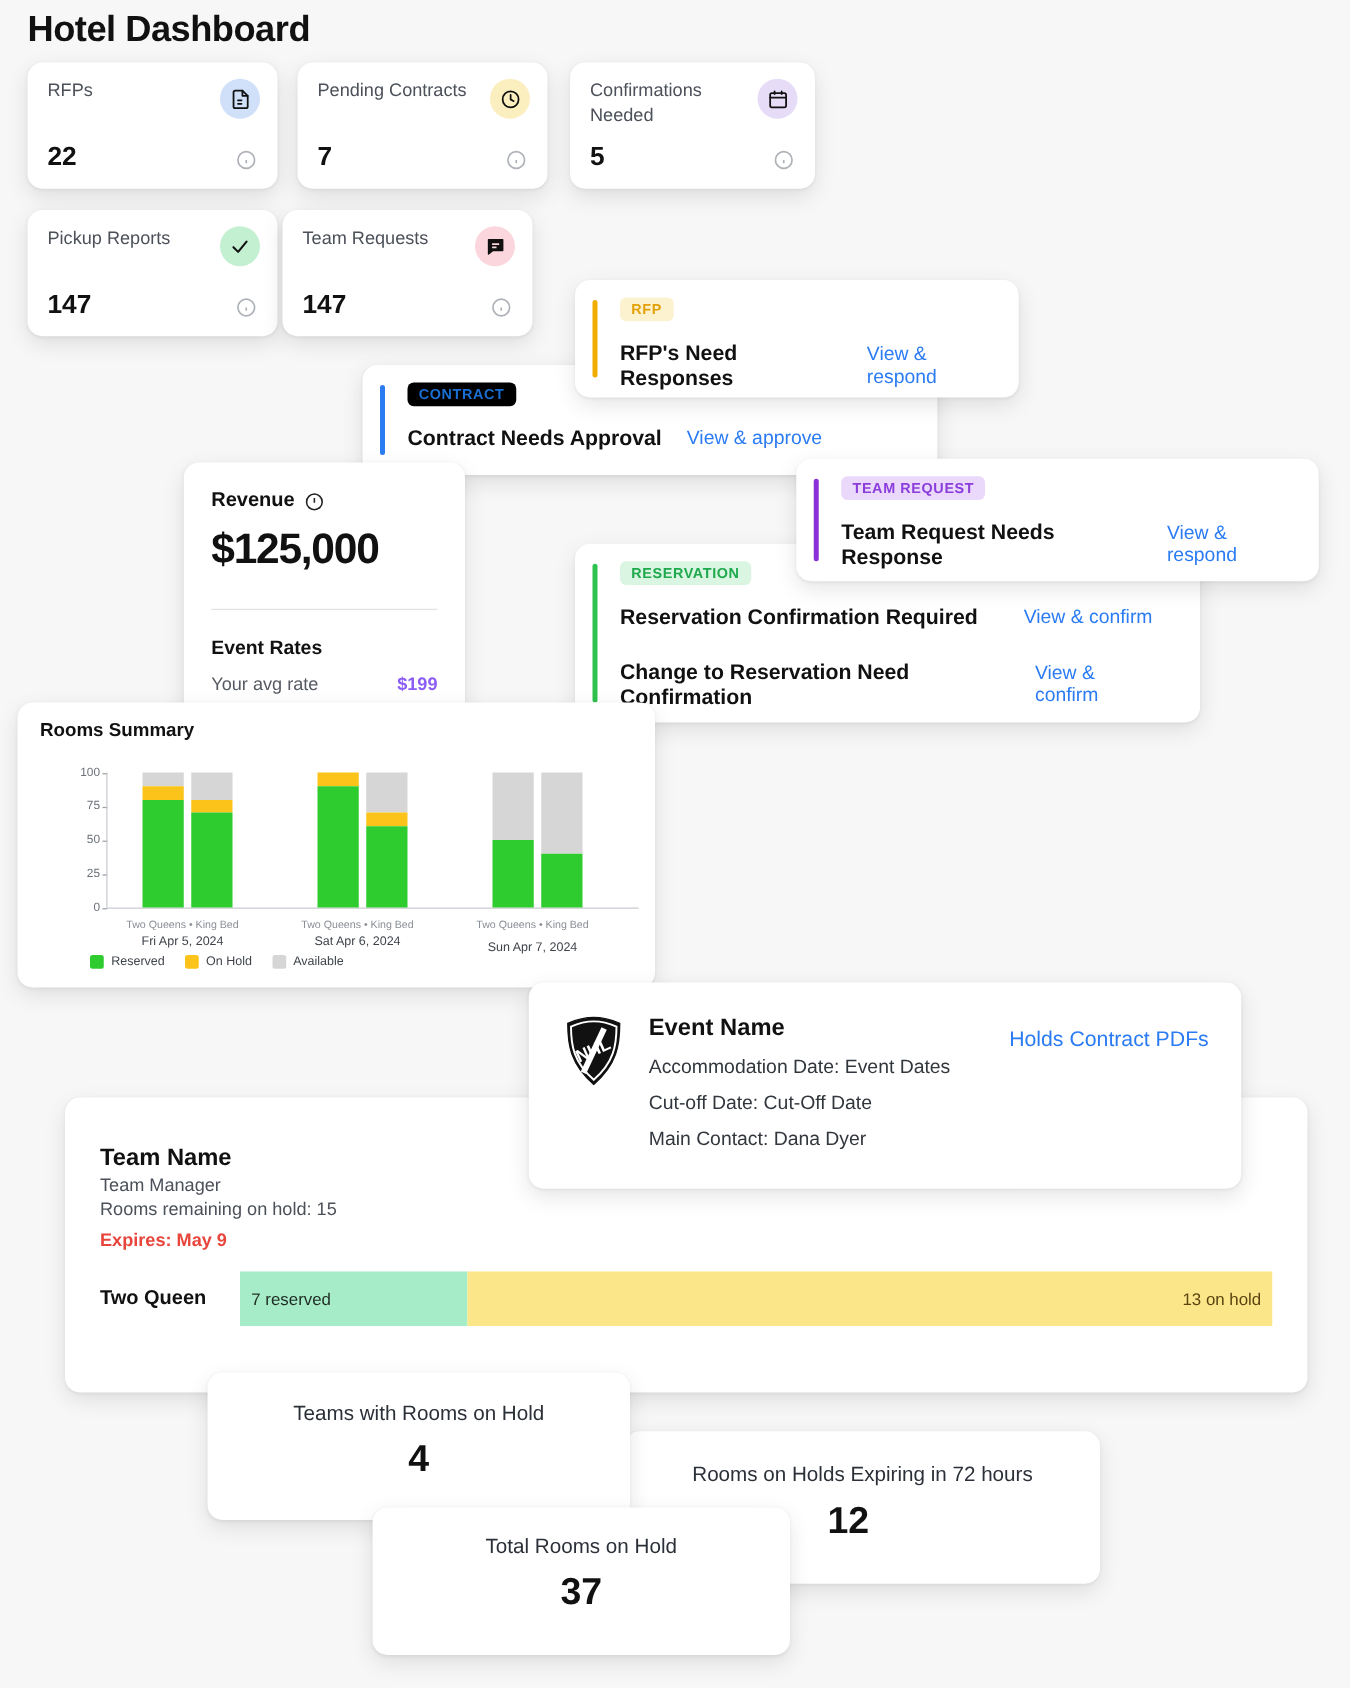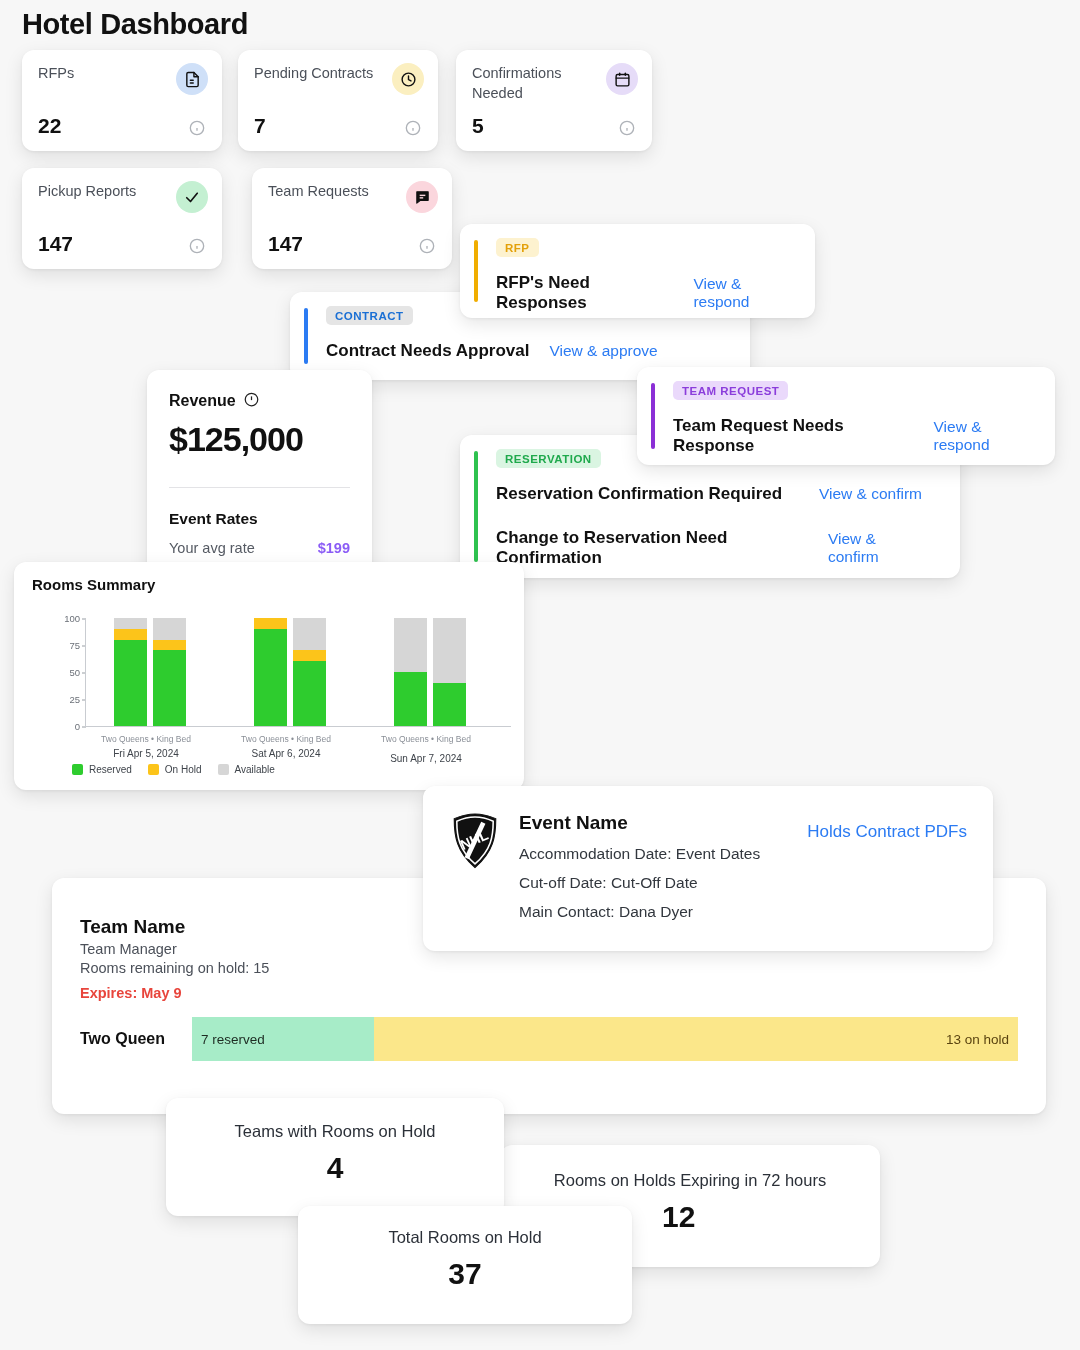--- a/index.html
+++ b/index.html
@@ -62,21 +62,21 @@
   }
   .notif-row {
     display: flex; align-items: center; gap: 20px;
   }
   .notif-text { font-size: 17px; font-weight: 600; color: #111; }
   .notif-link {
     font-size: 15.5px; color: #2b7bf3; font-weight: 500; cursor: pointer;
   }
 
   
-  .rev-head { display: flex; align-items: flex-start; gap: 8px; }
+  .rev-head { display: flex; align-items: center; gap: 8px; }
   .rev-title { font-size: 16px; font-weight: 700; color: #111; }
   .rev-amount {
     font-size: 34px; font-weight: 700; color: #111;
     letter-spacing: -1px; margin-top: 10px;
   }
   .rev-divider { height: 1px; background: #e3e3e6; margin: 28px 0 22px 0; }
   .rev-sub { font-size: 15.5px; font-weight: 700; color: #111; margin-bottom: 12px; }
   .rate-row {
     display: flex; justify-content: space-between; align-items: baseline;
     margin-bottom: 7px;
@@ -223,41 +223,41 @@
         <polyline points="5 13 10 18 19 7"></polyline>
       </svg>
     </div>
     <svg class="kpi-info" viewBox="0 0 24 24" fill="none" stroke="#aeb2b8" stroke-width="2">
       <circle cx="12" cy="12" r="10"></circle>
         <line x1="12" y1="16" x2="12" y2="12"></line>
         <line x1="12" y1="8" x2="12.01" y2="8"></line>
     </svg>
   </div>
 
-  <div class="card kpi" style="left:252px; top:168px; width:200px; height:101px;">
+  <div class="card kpi" style="left:226px; top:168px; width:200px; height:101px;">
     <div class="kpi-label">Team Requests</div>
     <div class="kpi-value">147</div>
     <div class="kpi-icon" style="background:#fbd6dd;">
       <svg width="17" height="17" viewBox="0 0 24 24" fill="#111" stroke="#111" stroke-width="1.6" stroke-linejoin="round">
         <path d="M4 4h16v12H9l-5 4z"></path>
         <line x1="8" y1="9" x2="16" y2="9" stroke="#fbd6dd" stroke-width="2"></line>
         <line x1="8" y1="12.5" x2="13" y2="12.5" stroke="#fbd6dd" stroke-width="2"></line>
       </svg>
     </div>
     <svg class="kpi-info" viewBox="0 0 24 24" fill="none" stroke="#aeb2b8" stroke-width="2">
       <circle cx="12" cy="12" r="10"></circle>
         <line x1="12" y1="16" x2="12" y2="12"></line>
         <line x1="12" y1="8" x2="12.01" y2="8"></line>
     </svg>
   </div>
 
   <div class="card notif" style="left:290px; top:292px; width:460px; height:88px; z-index:3;">
     <div class="notif-bar" style="background:#2b7bf3;"></div>
     <div style="margin-left:16px;">
-      <span class="notif-badge" style="color:#1a6fd4; background:#e5e5e5;">CONTRACT</span>
+      <span class="notif-badge" style="color:#1a6fd4; background:#000000;">CONTRACT</span>
       <div class="notif-row" style="margin-top:16px;">
         <span class="notif-text">Contract Needs Approval</span>
         <span class="notif-link">View &amp; approve</span>
       </div>
     </div>
   </div>
 
   <div class="card notif" style="left:460px; top:224px; width:355px; height:94px; z-index:5;">
     <div class="notif-bar" style="background:#f0ad00;"></div>
     <div style="margin-left:16px;">

